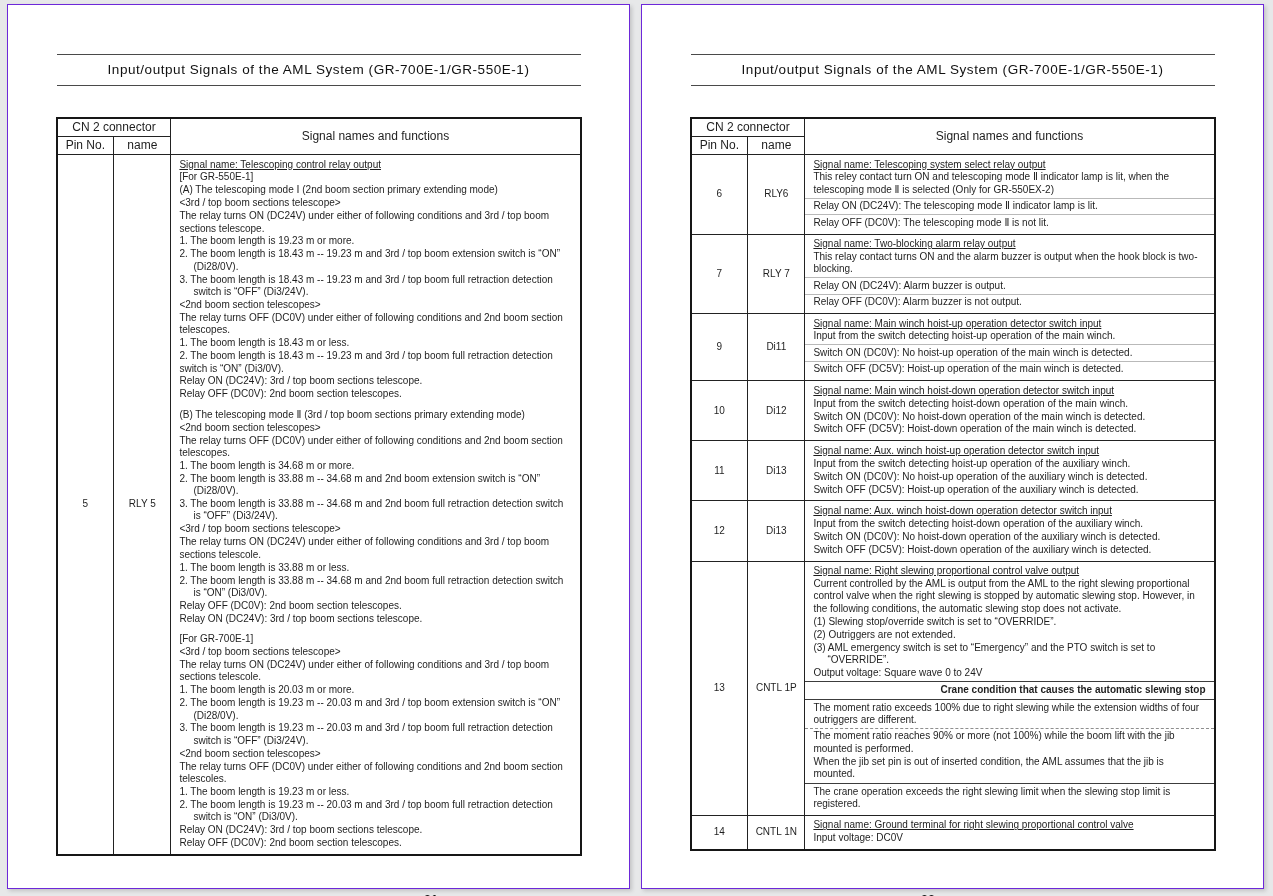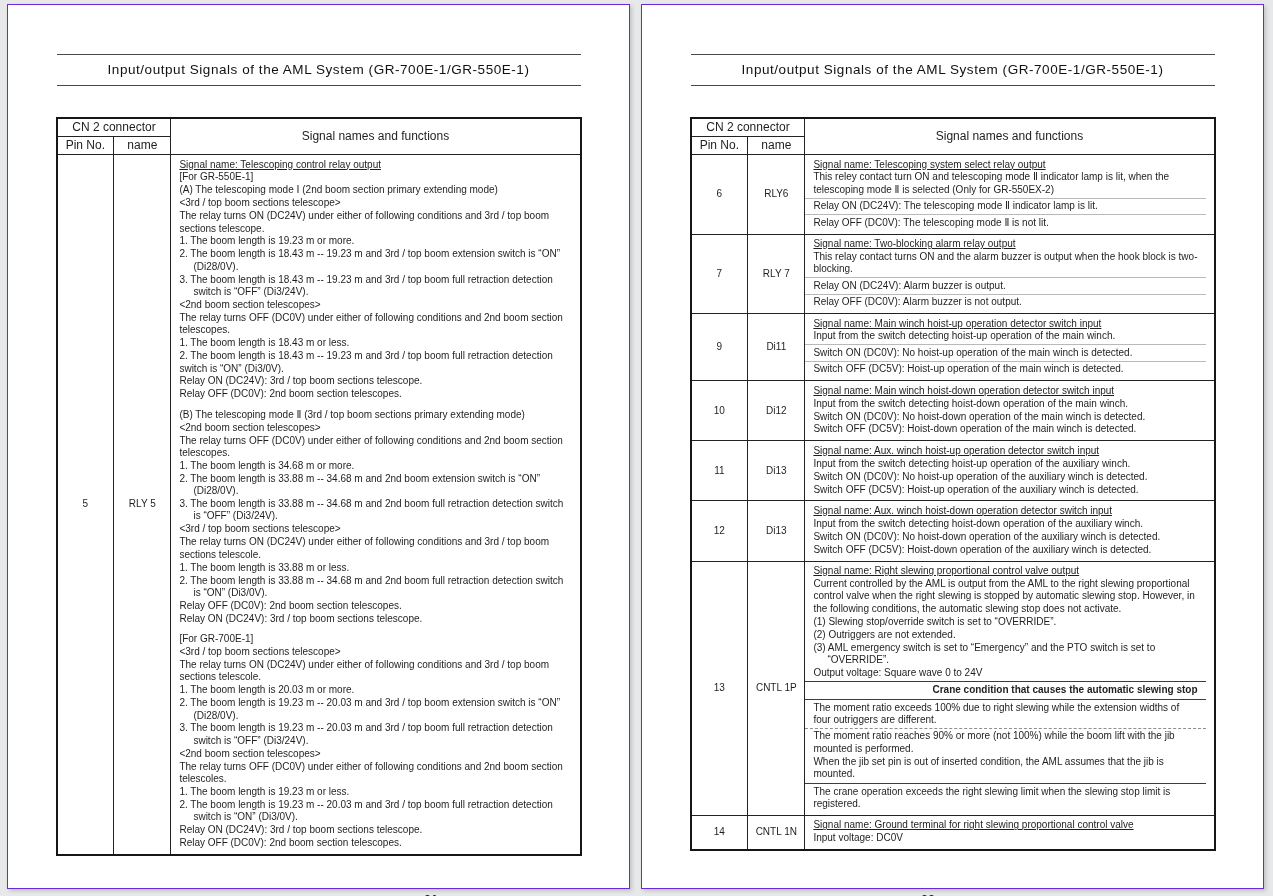--- a/index.html
+++ b/index.html
@@ -32,21 +32,21 @@
   table.doc-table{
     width:526px;margin-top:31px;
     border-collapse:collapse;
     border:2px solid #161616;
     font-size:10px;line-height:12.4px;
     table-layout:fixed;
   }
   .doc-table th,.doc-table td{border:1px solid #222;}
   .doc-table th{font-weight:normal;font-size:12px;padding:1px 2px;height:15px;}
   td.pin-cell{text-align:center;vertical-align:middle;font-size:10px;}
-  td.sig-cell{vertical-align:top;padding:3px 16px 4px 8px;}
+  td.sig-cell{vertical-align:top;padding:3px 8px 4px 8px;}
 
   .b-p{margin:0.5px 0;}
   .b-u{margin:0.5px 0;text-decoration:underline;}
   .b-h{margin:0.5px 0;padding-left:14px;text-indent:-14px;}
   .b-c{margin:1px 0 2px 0;text-align:right;font-weight:bold;}
   .b-g{height:7px;}
   .b-s{border-top:1px solid #b9b9b9;margin:1.5px -8px;}
   .b-hr{border-top:1px solid #3c3c3c;margin:2px -8px;}
   .b-d{border-top:1px dashed #8e8e8e;margin:1.5px -8px;}
 

